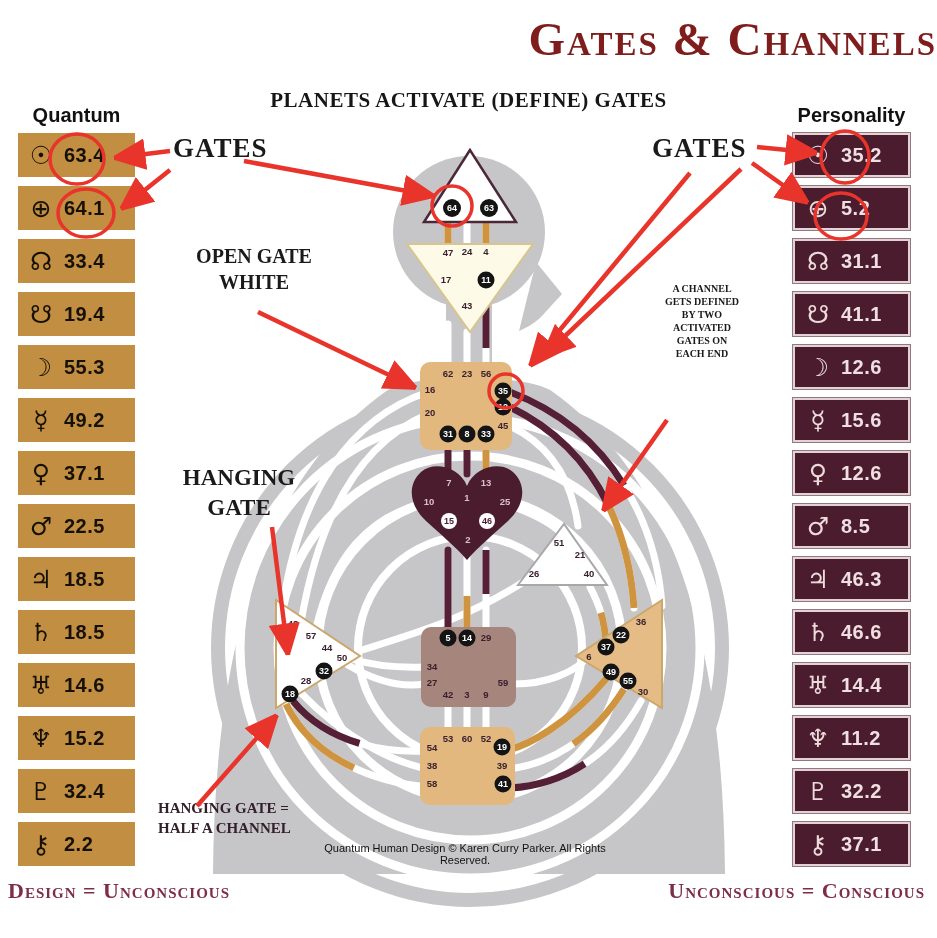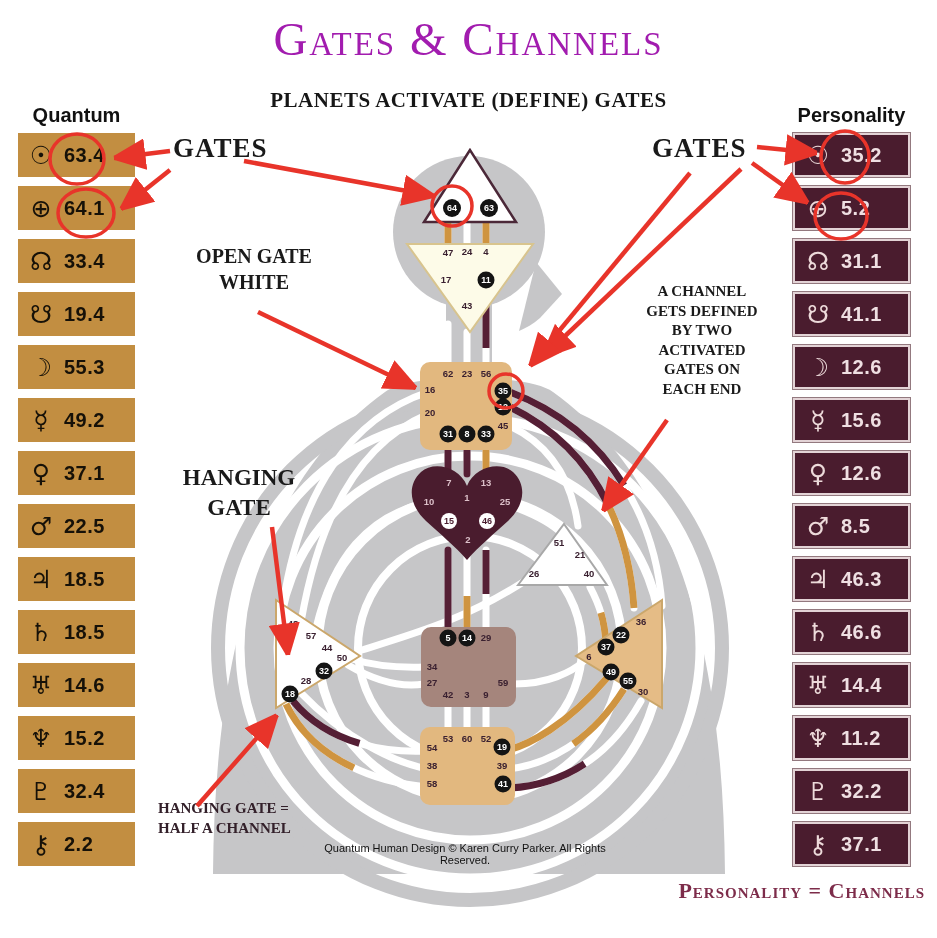--- a/index.html
+++ b/index.html
@@ -1,21 +1,21 @@
 <!DOCTYPE html>
 <html><head>
 <meta charset="utf-8">
 <style>
   html,body{margin:0;padding:0;background:#fff}
   .stage{position:relative;width:937px;height:938px;background:#fff;overflow:hidden;
          font-family:"Liberation Sans",sans-serif}
   .abs{position:absolute}
-  .title{left:0;top:12px;width:100%;text-align:center;z-index:3;
+  .title{left:0;top:12px;width:100%;text-align:right;z-index:3;
          font-family:"Liberation Serif","DejaVu Serif",serif;font-variant:small-caps;
-         font-weight:400;font-size:47px;color:#a21caf;letter-spacing:2px}
+         font-weight:700;font-size:47px;color:#7f1d1d;letter-spacing:2px}
   .subtitle{left:0;top:88px;width:100%;text-align:center;z-index:3;
          font-family:"Liberation Serif",serif;font-weight:700;font-size:21px;color:#161616;letter-spacing:.5px}
   .colhead{width:117px;text-align:center;font-size:20px;font-weight:600;color:#111;top:104px;z-index:3}
   .pcol{width:117px;top:133px;display:flex;flex-direction:column;gap:9px;z-index:2}
   .prow{height:44px;display:flex;align-items:center;padding-left:8px;gap:8px;box-sizing:border-box;flex:none}
   .gold{background:#c28e41}
   .wine{background:#4a1c2e;border:2px solid #e3d3d6;outline:1px solid #93797f}
   .glyph{font-family:"DejaVu Sans",sans-serif;font-size:25px;line-height:1;width:30px;text-align:center}
   .gold .glyph{color:#161108}.wine .glyph{color:#eddada}
   .pval{font-size:20px;font-weight:700;letter-spacing:.5px}
@@ -389,31 +389,32 @@
         <span class="pval">37.1</span>
       </div>
   </div>
 
   <div class="abs gateslbl" style="left:173px;top:133px">GATES</div>
   <div class="abs gateslbl" style="left:652px;top:133px">GATES</div>
   <div class="abs ann" style="left:178px;top:243px;width:152px;font-size:20px">OPEN GATE
 WHITE</div>
   <div class="abs ann" style="left:168px;top:463px;width:142px;font-size:23px">HANGING
 GATE</div>
-  <div class="abs ann" style="left:626px;top:282px;width:152px;font-size:15px">A CHANNEL
+  <div class="abs ann" style="left:626px;top:282px;width:152px;font-size:10px">A CHANNEL
 GETS DEFINED
 BY TWO
 ACTIVATED
 GATES ON
 EACH END</div>
   <div class="abs ann" style="left:158px;top:799px;width:190px;font-size:15px;color:#33202a;text-align:left">HANGING GATE =
 HALF A CHANNEL</div>
   <div class="abs copyright" style="left:175px;top:842px;width:580px">Quantum Human Design © Karen Curry Parker. All Rights
 Reserved.</div>
-  <div class="abs footer" style="right:12px;top:878px">Personality = Channels</div>
+  <div class="abs footer" style="left:8px;top:878px">Design = Unconscious</div>
+  <div class="abs footer" style="right:12px;top:878px">Unconscious = Conscious</div>
 
   <svg id="overlay" class="layer" width="937" height="938" viewBox="0 0 937 938">
     <defs>
       <marker id="arr" markerWidth="7" markerHeight="7" refX="7" refY="3.5" orient="auto">
         <path d="M0,0 L8,3.5 L0,7 Z" fill="#e8342a"></path>
       </marker>
     </defs>
     <ellipse class="redc" cx="77" cy="159" rx="27" ry="25"></ellipse>
     <ellipse class="redc" cx="86" cy="213" rx="28" ry="24"></ellipse>
     <circle class="redc" cx="452" cy="206" r="20"></circle>

